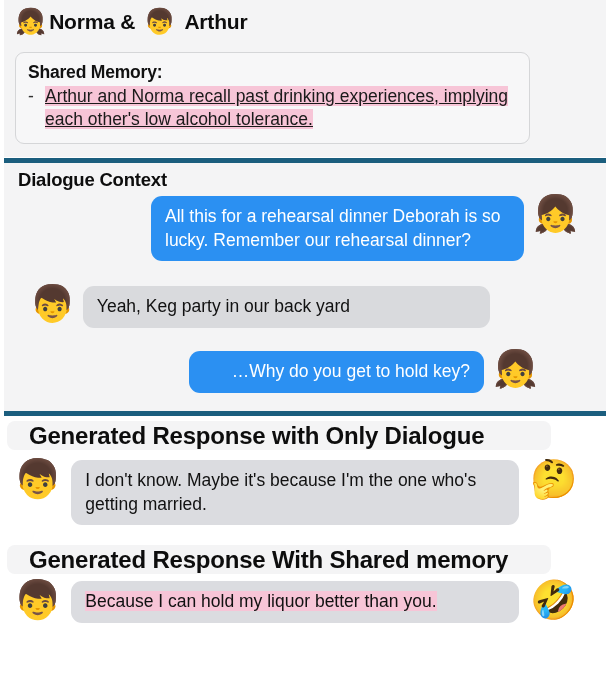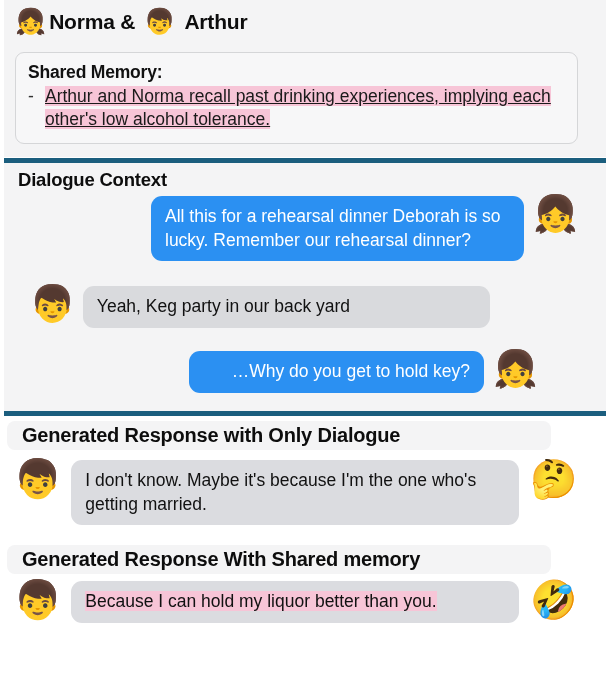--- a/index.html
+++ b/index.html
@@ -51,21 +51,21 @@
     letter-spacing: -0.2px;
   }
   .title-gap-a { width: 3px; display:inline-block; }
   .title-gap-b { width: 9px; display:inline-block; }
 
   
   .memory-card {
     position: absolute;
     left: 11px;
     top: 52px;
-    width: 563px;
+    width: 515px;
     height: 92px;
     background: #f7f7f8;
     border: 1.5px solid #d5d6d8;
     border-radius: 9px;
     box-sizing: border-box;
     padding: 9px 8px 0 12px;
   }
   .memory-label {
     font-size: 17.5px;
     font-weight: bold;
@@ -174,24 +174,25 @@
     width: 544px;
     height: 29px;
     background: #f4f4f5;
     border-radius: 8px;
     box-sizing: border-box;
     display: flex;
     align-items: center;
     padding-left: 15px;
   }
   .section-bar span {
-    font-size: 20px;
+    font-size: 24px;
     font-weight: bold;
     color: #0d0d0d;
     letter-spacing: -0.2px;
+    margin-left: 7px;
   }
   #bar-only-dialogue { top: 421px; }
   #bar-shared-memory { top: 545px; }
 
   #resp-1 { left: 14px; top: 460px; }
   #resp-1 .avatar { margin-right: 10px; font-size: 38px; }
   #resp-1 .bubble { width: 448px; }
   #resp-1 .react { margin-left: 11px; font-size: 38px; }
 
   #resp-2 { left: 14px; top: 581px; }

